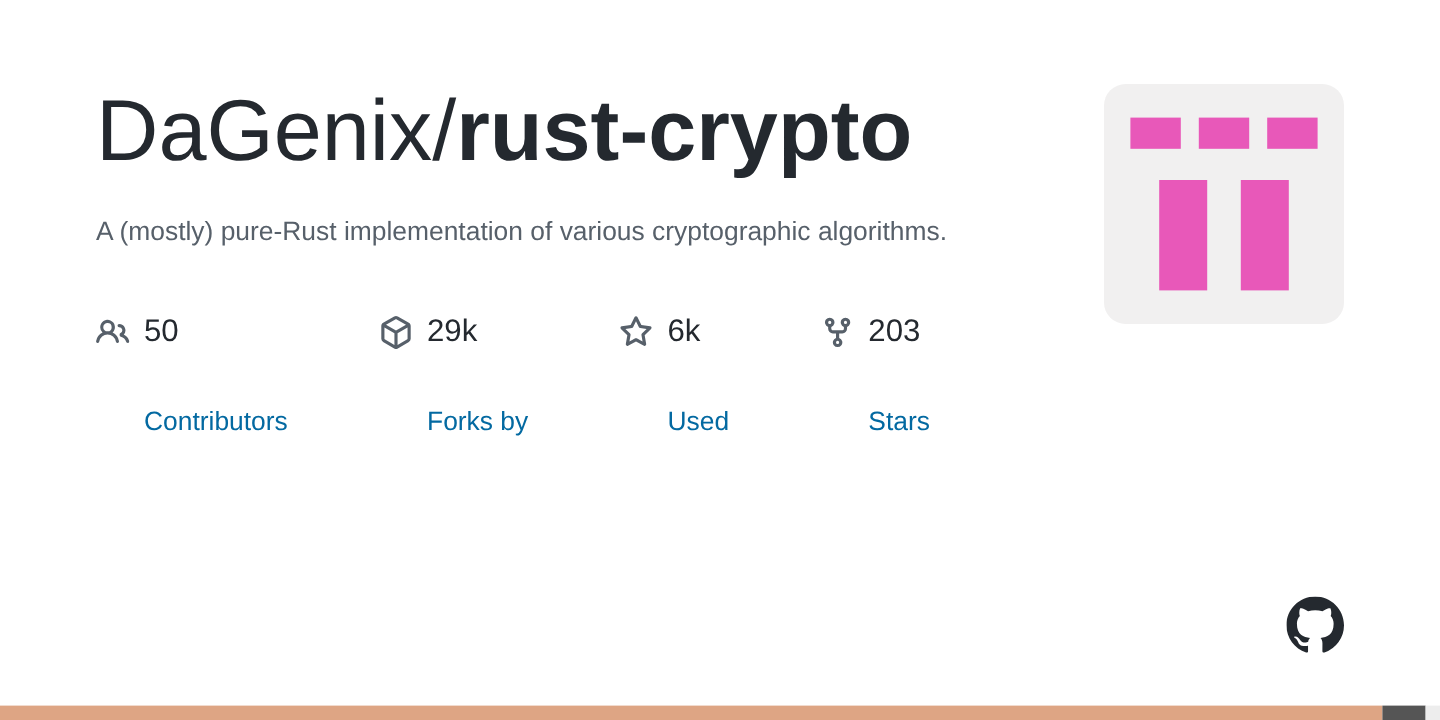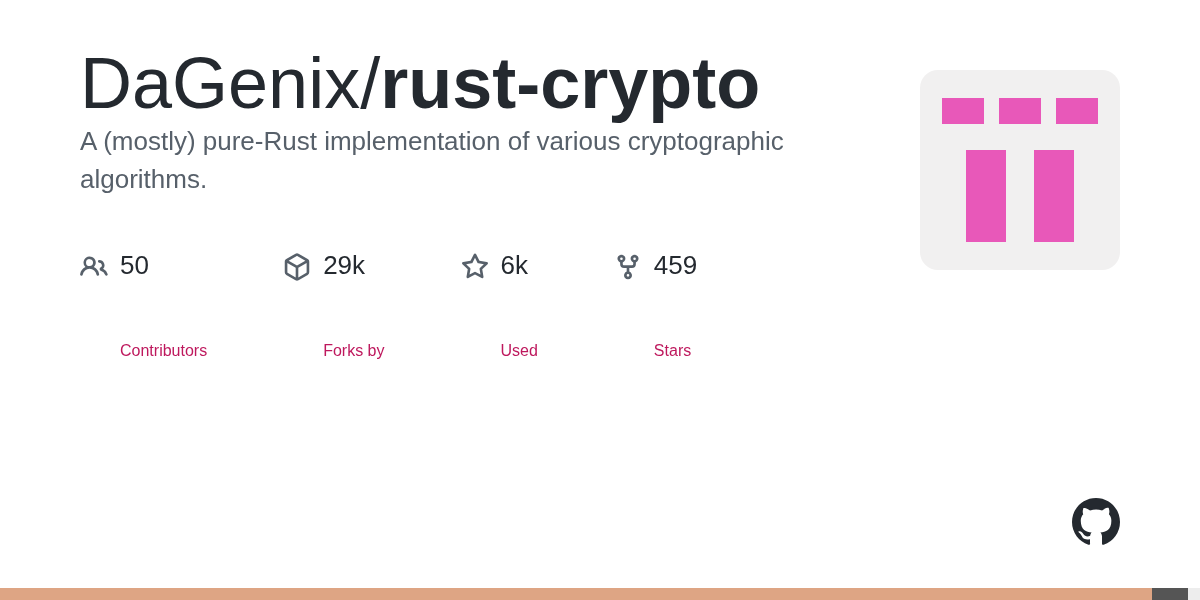--- a/index.html
+++ b/index.html
@@ -5,36 +5,37 @@
   * { margin: 0; padding: 0; box-sizing: border-box; }
   body {
     width: 1200px;
     height: 600px;
     font-family: -apple-system, BlinkMacSystemFont, "Segoe UI", Helvetica, Arial, sans-serif;
     background: #ffffff;
     position: relative;
     overflow: hidden;
   }
   .container {
-    padding: 44px 80px 0 80px;
+    padding: 70px 80px 0 80px;
     height: 100%;
     position: relative;
   }
   .title {
     font-size: 72px;
     line-height: 1.1;
     color: #24292f;
     font-weight: 400;
     max-width: 720px;
   }
   .title .owner { font-weight: 400; }
   .title .slash { font-weight: 400; }
   .title .repo { font-weight: 700; }
   .description {
-    font-size: 26px;
+    margin-top: 28px;
+    font-size: 22px;
     line-height: 1.45;
     color: #57606a;
     max-width: 780px;
   }
   .stats {
     margin-top: 52px;
     display: flex;
     gap: 76px;
   }
   .stat {
@@ -49,23 +50,23 @@
     flex-shrink: 0;
     margin-top: 2px;
   }
   .stat-text { display: flex; flex-direction: column; gap: 44px; }
   .stat-value {
     font-size: 26px;
     color: #24292f;
     line-height: 1.1;
   }
   .stat-label {
-    font-size: 16px;
-    color: #be185d;
-    margin-top: 19px;
+    font-size: 22px;
+    color: #0369a1;
+    margin-top: 4px;
   }
   .avatar {
     position: absolute;
     top: 70px;
     right: 80px;
     width: 200px;
     height: 200px;
     background: #f1f0f0;
     border-radius: 18px;
     padding: 28px 22px;
@@ -138,21 +139,21 @@
       </div>
     </div>
 
     <div class="stat">
       <span>
         <svg viewBox="0 0 16 16">
             <path d="M5 5.372v.878c0 .414.336.75.75.75h4.5a.75.75 0 0 0 .75-.75v-.878a2.25 2.25 0 1 1 1.5 0v.878a2.25 2.25 0 0 1-2.25 2.25h-1.5v2.128a2.251 2.251 0 1 1-1.5 0V8.5h-1.5A2.25 2.25 0 0 1 3.5 6.25v-.878a2.25 2.25 0 1 1 1.5 0ZM5 3.25a.75.75 0 1 0-1.5 0 .75.75 0 0 0 1.5 0Zm6.75.75a.75.75 0 1 0 0-1.5.75.75 0 0 0 0 1.5Zm-3 8.75a.75.75 0 1 0-1.5 0 .75.75 0 0 0 1.5 0Z"></path>
           </svg>
       </span>
       <div class="stat-text">
-        <span class="stat-value">459</span>
+        <span class="stat-value">203</span>
         <span class="stat-label">Stars</span>
       </div>
     </div>
   </div>
 
   <div class="avatar">
     <div class="avatar-row avatar-top">
       <div class="block"></div>
       <div class="block"></div>
       <div class="block"></div>

